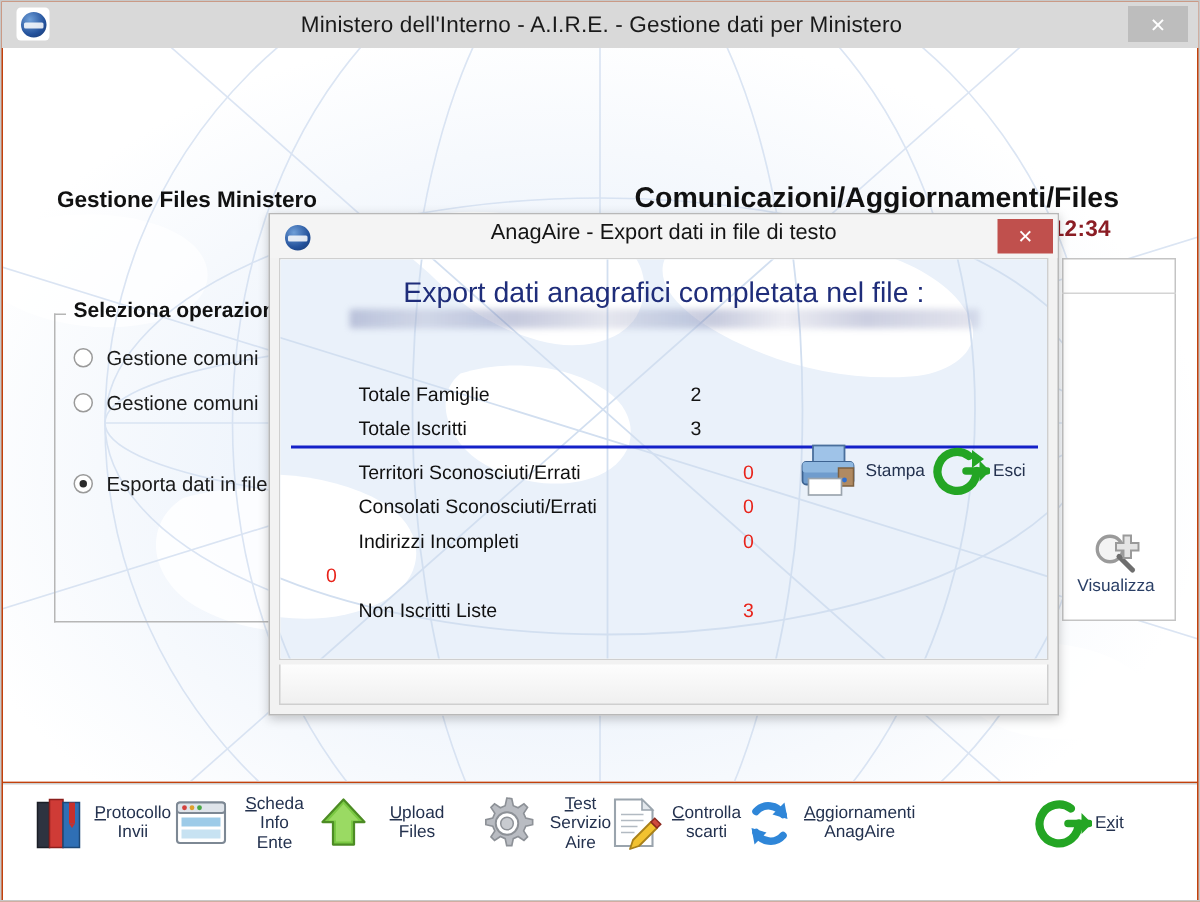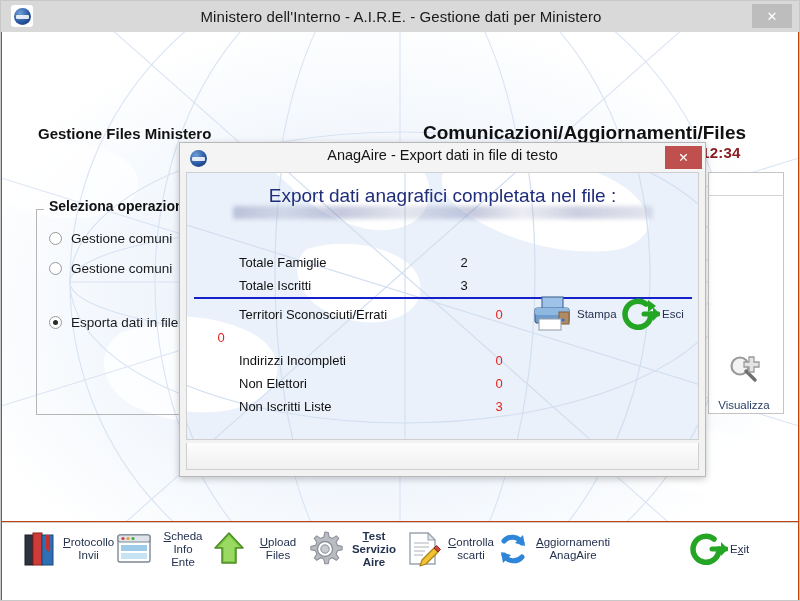--- a/index.html
+++ b/index.html
@@ -110,21 +110,21 @@
   .right-panel{
     position:absolute;left:706px;top:140px;width:76px;height:242px;
     background:#ffffff;border:1px solid #c4c4c4;
     box-sizing:border-box;
   }
   .right-panel-head{
     position:absolute;left:706px;top:163px;width:76px;height:1px;background:#d4d4d4;
   }
   .visualizza{
     position:absolute;left:706px;top:322px;width:72px;
-    display:flex;flex-direction:column;align-items:center;gap:15px;
+    display:flex;flex-direction:column;align-items:center;gap:1px;
   }
   .visualizza .lbl{font-size:11.5px;color:#2a3f66;}
   
   .dialog{
     position:absolute;left:177px;top:110px;width:527px;height:335px;
     background:#f2f2f2;
     border:1px solid #b8b8b8;
     box-shadow:0 2px 7px rgba(0,0,0,.22);
     box-sizing:border-box;
   }
@@ -333,28 +333,28 @@
         </div>
 
         <div class="sep"></div>
 
         <div class="stats-b">
           <div class="stat-row">
             <span class="name">Territori Sconosciuti/Errati</span>
             <span class="val">0</span>
           </div>
           <div class="stat-row">
+            <span class="name">Consolati Sconosciuti/Errati</span>
             <span class="val">0</span>
           </div>
           <div class="stat-row">
             <span class="name">Indirizzi Incompleti</span>
             <span class="val">0</span>
           </div>
           <div class="stat-row">
-            <span class="name">Non Elettori</span>
             <span class="val">0</span>
           </div>
           <div class="stat-row">
             <span class="name">Non Iscritti Liste</span>
             <span class="val">3</span>
           </div>
         </div>
       </div>
 
       <div class="dlg-footer"></div>
@@ -422,21 +422,21 @@
     <div class="tool" style="left:207px;">
       <span class="icon">
         <svg width="40" height="40" viewBox="0 0 40 40">
           <path d="M20 4 L34 19 H27 V34 H13 V19 H6 Z" fill="#7ac943" stroke="#4d8c24" stroke-width="1.5" stroke-linejoin="round"></path>
           <path d="M20 7 L30 18 H25 V32 H15 V18 H10 Z" fill="#a6df6e" opacity=".75"></path>
         </svg>
       </span>
       <span class="lbl"><u>U</u>pload Files</span>
     </div>
 
-    <div class="tool" style="left:303px;font-weight:bold;">
+    <div class="tool" style="left:316px;">
       <span class="icon">
         <svg width="40" height="40" viewBox="0 0 40 40">
           <g fill="#b9bcc2" stroke="#8d9197" stroke-width="1.1">
             <path d="M20 3 l3.2 .5 1 4.6 3.2 1.4 3.9-2.6 2.4 2.4 -2.6 3.9 1.4 3.2 4.6 1 0 3.4 -4.6 1 -1.4 3.2 2.6 3.9 -2.4 2.4 -3.9-2.6 -3.2 1.4 -1 4.6 -3.4 0 -1-4.6 -3.2-1.4 -3.9 2.6 -2.4-2.4 2.6-3.9 -1.4-3.2 -4.6-1 0-3.4 4.6-1 1.4-3.2 -2.6-3.9 2.4-2.4 3.9 2.6 3.2-1.4 1-4.6 Z"></path>
           </g>
           <circle cx="20" cy="20" r="7.5" fill="#ffffff" stroke="#8d9197" stroke-width="1.3"></circle>
           <circle cx="20" cy="20" r="4.2" fill="#c8cbd0" stroke="#8d9197" stroke-width="1"></circle>
         </svg>
       </span>
       <span class="lbl"><u>T</u>est Servizio<br>Aire</span>

